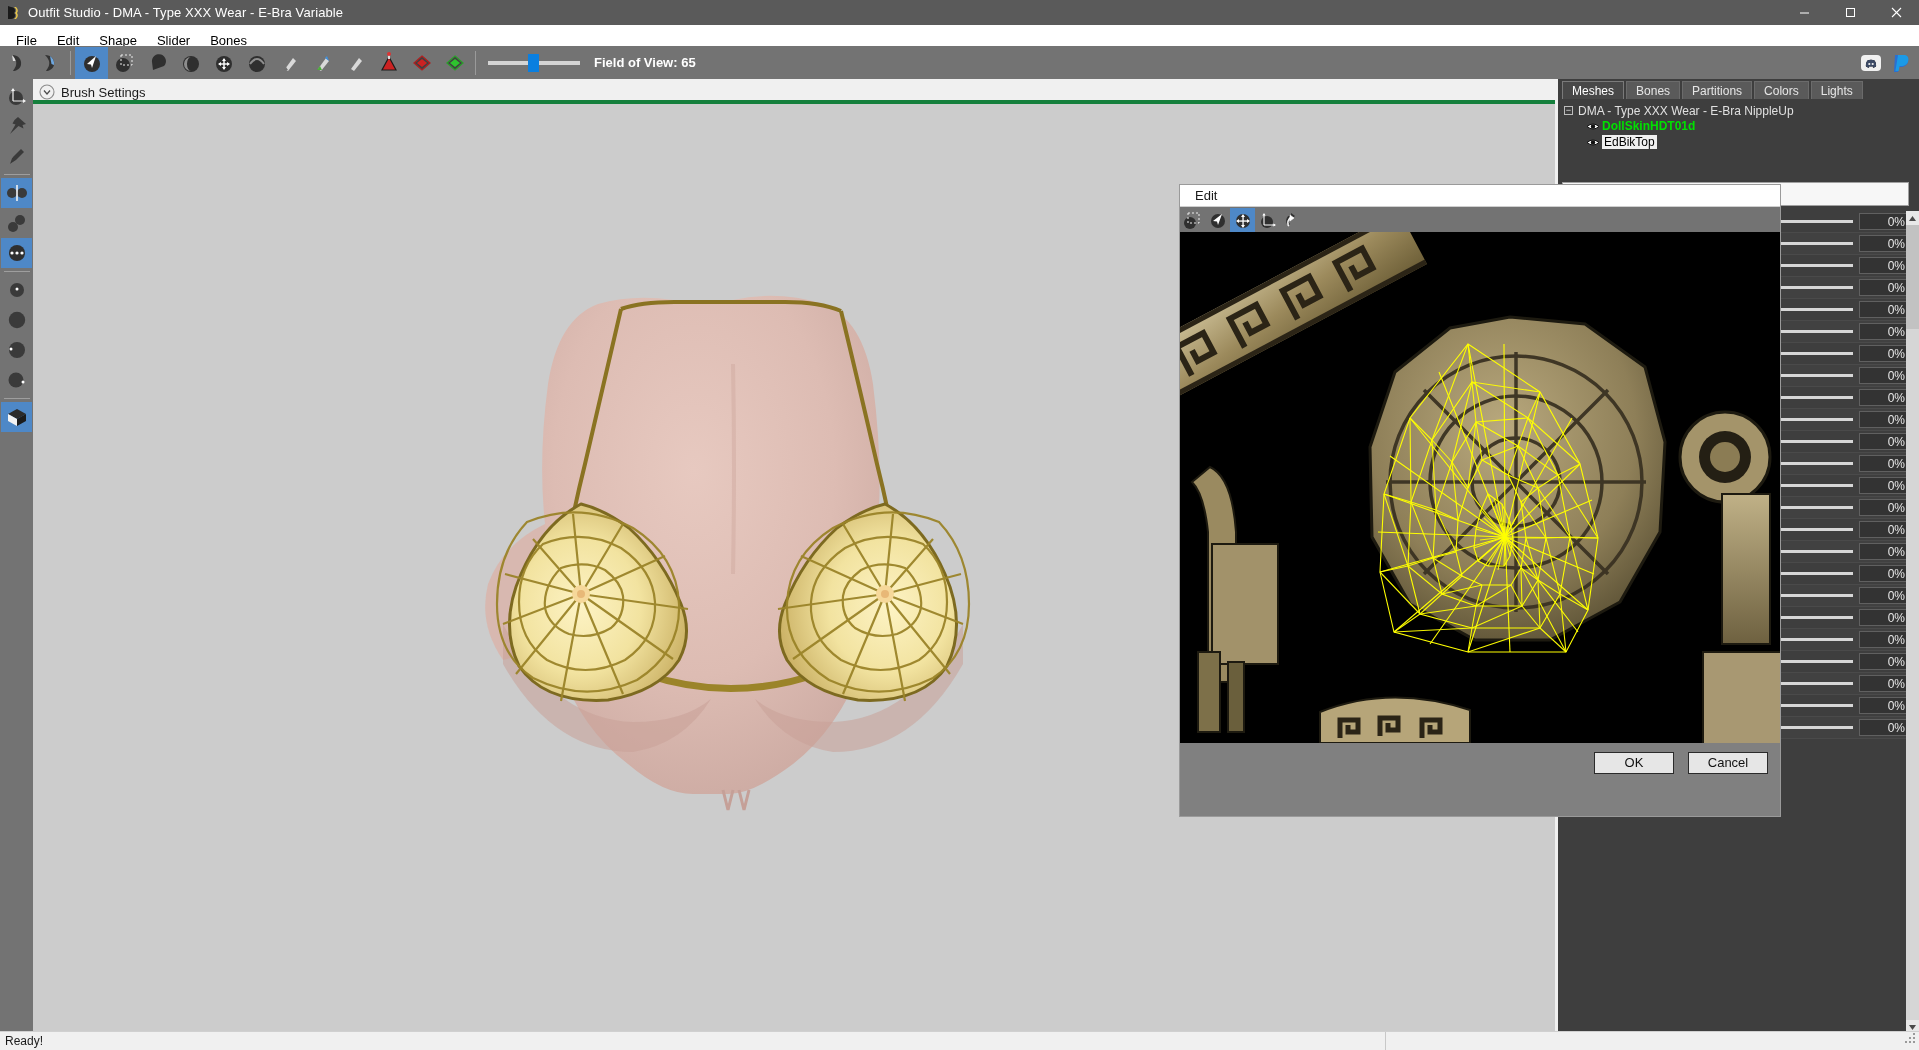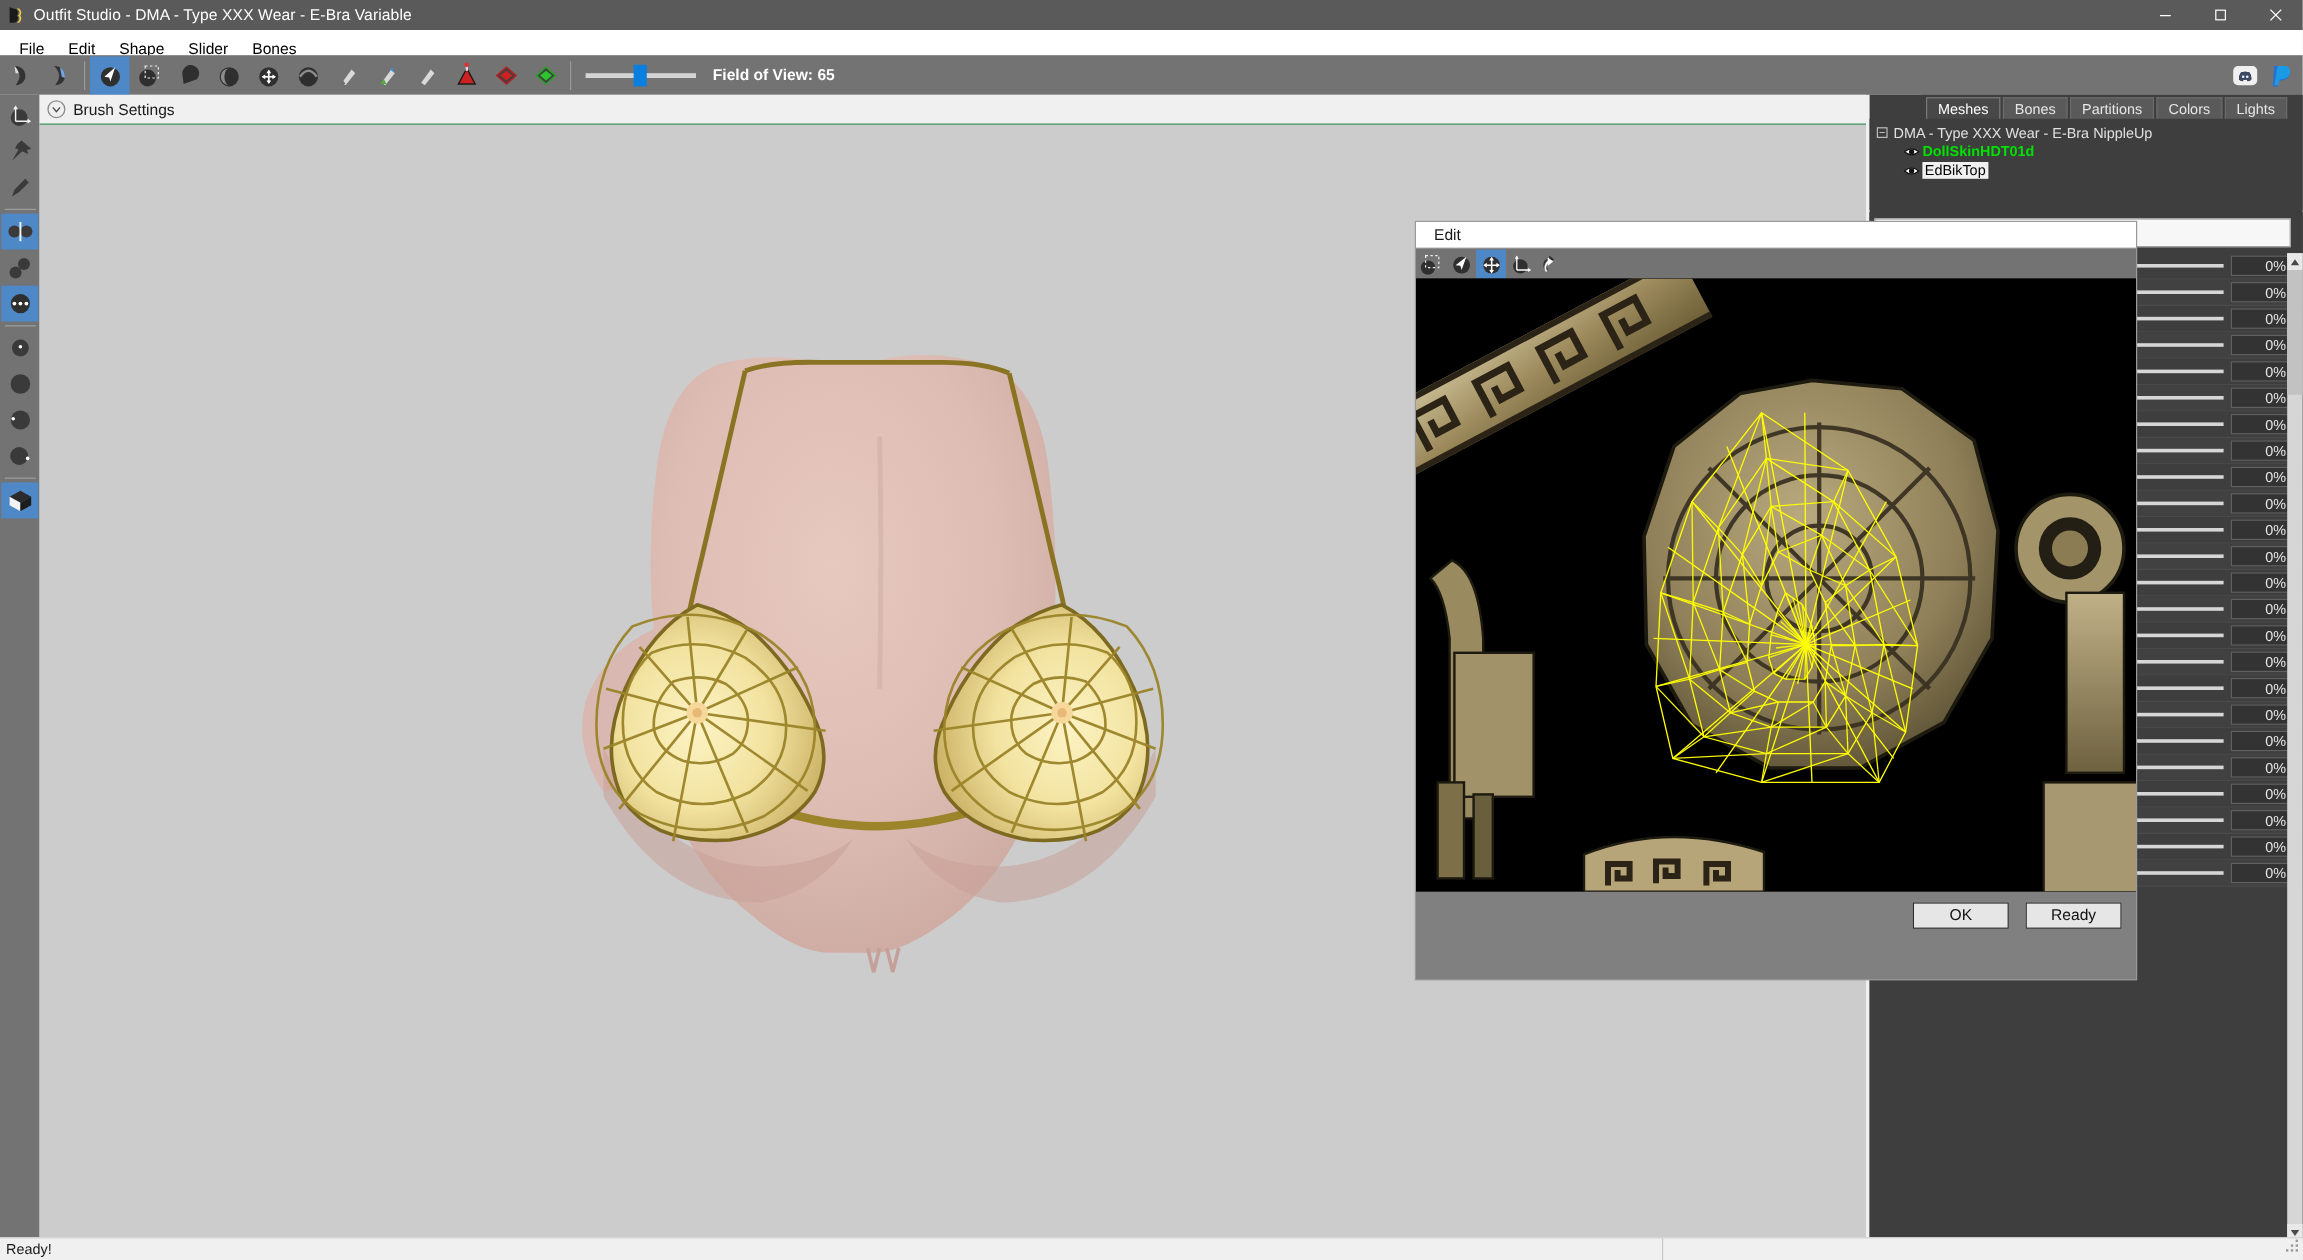--- a/index.html
+++ b/index.html
@@ -69,40 +69,39 @@
   .ltool {
     width:31px; height:30px; display:flex; align-items:center; justify-content:center;
     margin-bottom:0px;
   }
   .ltool.active { background:#4e88c7; }
   .lsep { width:26px; height:1px; background:#9e9e9e; margin:3px 0; }
 
   
   .brushbar {
     position:absolute; top:79px; left:33px; width:1522px; height:25px;
-    background:#f0f0f0; display:flex; align-items:center; padding-left:6px;
-    border-bottom:1px solid #15803d;
+    background:#f0f0f0; display:flex; align-items:flex-end; padding-left:6px;
+    border-bottom:4px solid #15803d;
   }
   .brush-chevron { width:16px; height:16px; margin-right:6px; }
   .brushbar-label { font-size:13px; color:#1a1a1a; }
 
   .viewport {
     position:absolute; top:104px; left:33px; width:1522px; height:927px;
     background:#cccccc; overflow:hidden;
   }
 
   
   .rightpanel {
     position:absolute; top:79px; left:1558px; width:361px; height:955px;
     background:#3e3e3e;
   }
   .tabstrip {
     height:20px; background:#3e3e3e; display:flex; align-items:flex-end; padding-left:4px;
     padding-top:2px;
-    margin-left:43px;
   }
   .tab {
     height:18px; padding:0 9px; background:#5a5a5a; color:#e6e6e6; font-size:12px;
     display:flex; align-items:center; margin-right:2px; border:1px solid #6b6b6b;
     border-bottom:none;
   }
   .tab.active { background:#484848; color:#ffffff; border-color:#7a7a7a; }
 
   .meshtree { padding:4px 0 0 6px; background:#3e3e3e; height:76px; }
   .tree-row { display:flex; align-items:center; height:15px; font-size:12px; color:#e0e0e0; }
@@ -1237,21 +1236,21 @@
                      M325 305 L294 316 M325 305 L296 297 M325 305 L301 278
                      M325 305 L314 266 M325 305 L338 282 M325 305 L340 318 M325 305 L318 338
                      M325 305 L300 308 M325 305 L304 286"></path>
           </g>
         </g>
       </svg>
     </div>
 
     <div class="uv-footer">
       <div class="uv-btn">OK</div>
-      <div class="uv-btn">Ready</div>
+      <div class="uv-btn">Cancel</div>
     </div>
   </div>
 
   <div class="statusbar">
     <span class="status-text">Ready!</span>
     <span class="statusdiv"></span>
     <span class="status-grip">
       <svg width="14" height="14" viewBox="0 0 14 14">
         <g fill="#9a9a9a">
           <rect x="10" y="10" width="2" height="2"></rect>

